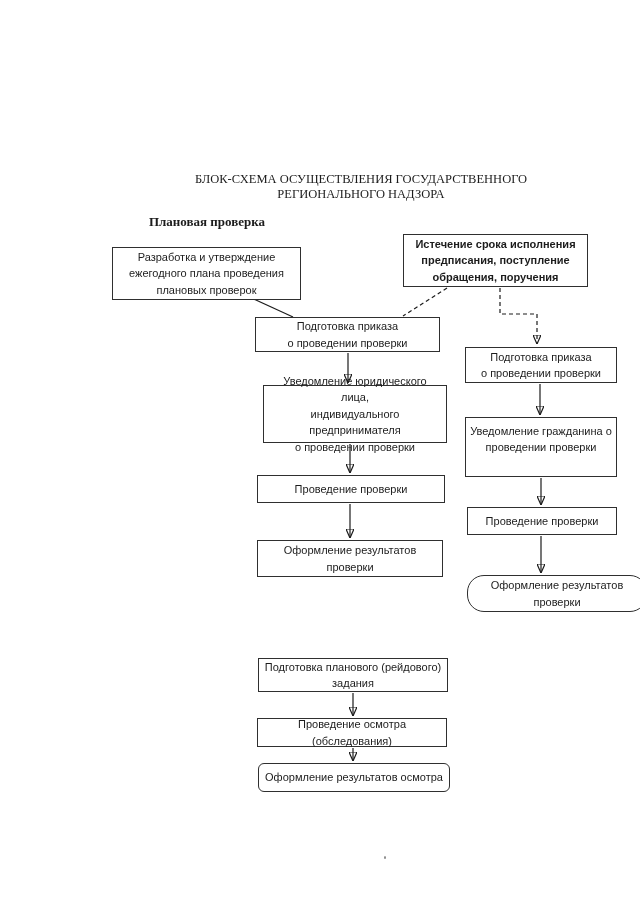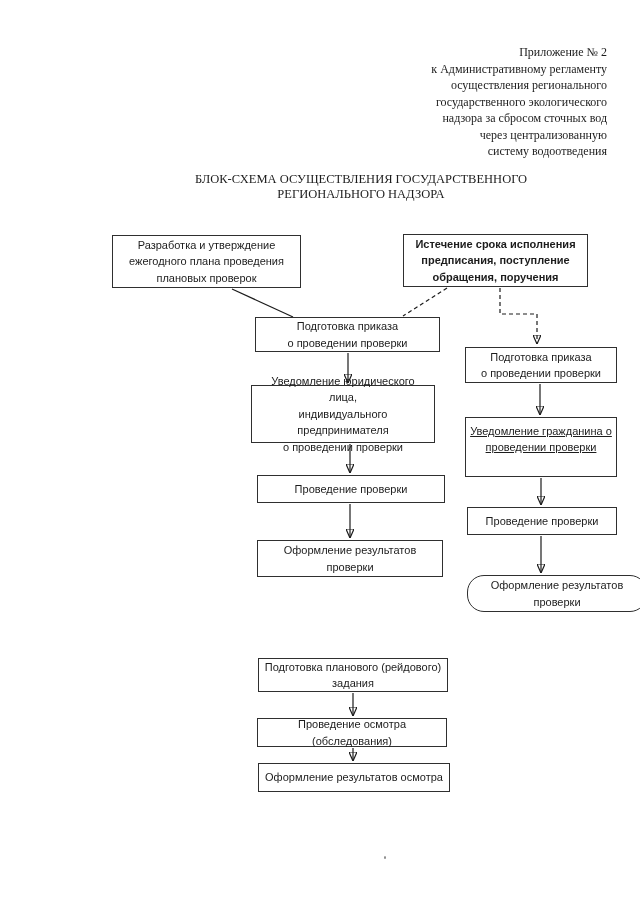--- a/index.html
+++ b/index.html
@@ -54,21 +54,20 @@
     text-align: center;
     font-family: "Liberation Sans", "DejaVu Sans", sans-serif;
     font-size: 11px;
     line-height: 16.5px;
     color: #1c1c1c;
     white-space: pre-line;
     padding: 2px 4px;
   }
   .box.top-text {
     padding-bottom: 18px;
-    text-decoration: underline;
   }
   #connectors {
     position: absolute;
     top: 0;
     left: 0;
     width: 640px;
     height: 905px;
     pointer-events: none;
   }
   #connectors line, #connectors path {
@@ -87,31 +86,25 @@
     height: 3px;
     background: #8a8a8a;
     border-radius: 50%;
   }
 </style>
 </head>
 <body>
 
 <div id="page">
 
-  <div class="appendix-note">Приложение № 2
-к Административному регламенту
-осуществления регионального
-государственного экологического
-надзора за сбросом сточных вод
-через централизованную
-систему водоотведения</div>
 
   <div class="doc-title">БЛОК-СХЕМА ОСУЩЕСТВЛЕНИЯ ГОСУДАРСТВЕННОГО
 РЕГИОНАЛЬНОГО НАДЗОРА</div>
 
+  <div class="col-heading" style="left:112px; top:214px; width:190px;">Плановая проверка</div>
 
   <svg id="connectors" viewBox="0 0 640 905" xmlns="http://www.w3.org/2000/svg">
     <defs>
       <marker id="arw" markerUnits="userSpaceOnUse" markerWidth="9" markerHeight="8" refX="9" refY="4" orient="auto">
         <path d="M0,0 L9,4 L0,8 z" fill="#1c1c1c" stroke="none"></path>
       </marker>
     </defs>
 
     <line x1="232" y1="289" x2="293" y2="317"></line>
 
@@ -124,44 +117,44 @@
     <line x1="350" y1="504" x2="350" y2="538" marker-end="url(#arw)"></line>
 
     <line x1="540" y1="384" x2="540" y2="415" marker-end="url(#arw)"></line>
     <line x1="541" y1="478" x2="541" y2="505" marker-end="url(#arw)"></line>
     <line x1="541" y1="536" x2="541" y2="573" marker-end="url(#arw)"></line>
 
     <line x1="353" y1="693" x2="353" y2="716" marker-end="url(#arw)"></line>
     <line x1="353" y1="748" x2="353" y2="761" marker-end="url(#arw)"></line>
   </svg>
 
-  <div class="box" style="left:112px; top:235px; width:189px; height:53px;">Разработка и утверждение
+  <div class="box" style="left:112px; top:247px; width:189px; height:53px;">Разработка и утверждение
 ежегодного плана проведения
 плановых проверок</div>
 
   <div class="box" style="left:403px; top:234px; width:185px; height:53px;font-weight:bold;">Истечение срока исполнения
 предписания, поступление
 обращения, поручения</div>
 
   <div class="box" style="left:255px; top:317px; width:185px; height:35px;">Подготовка приказа
 о проведении проверки</div>
-  <div class="box" style="left:251px; top:385px; width:184px; height:58px;">Уведомление юридического лица,
+  <div class="box" style="left:263px; top:385px; width:184px; height:58px;">Уведомление юридического лица,
 индивидуального предпринимателя
 о проведении проверки</div>
   <div class="box" style="left:257px; top:475px; width:188px; height:28px;">Проведение проверки</div>
   <div class="box" style="left:257px; top:540px; width:186px; height:37px;">Оформление результатов проверки</div>
 
   <div class="box" style="left:465px; top:347px; width:152px; height:36px;">Подготовка приказа
 о проведении проверки</div>
   <div class="box top-text" style="left:465px; top:417px; width:152px; height:60px;">Уведомление гражданина о
 проведении проверки</div>
   <div class="box" style="left:467px; top:507px; width:150px; height:28px;">Проведение проверки</div>
   <div class="box" style="left:467px; top:575px; width:180px; height:37px;border-radius:17px;">Оформление результатов
 проверки</div>
 
   <div class="box" style="left:257px; top:718px; width:190px; height:29px;">Проведение осмотра (обследования)</div>
   <div class="box" style="left:258px; top:658px; width:190px; height:34px;">Подготовка планового (рейдового)
 задания</div>
-  <div class="box" style="left:258px; top:763px; width:192px; height:29px;">Оформление результатов осмотра</div>
+  <div class="box" style="left:258px; top:763px; width:192px; height:29px;border-radius:6px;">Оформление результатов осмотра</div>
 
   <div class="artifact-dot"></div>
 
 </div>
 
 </body></html>

